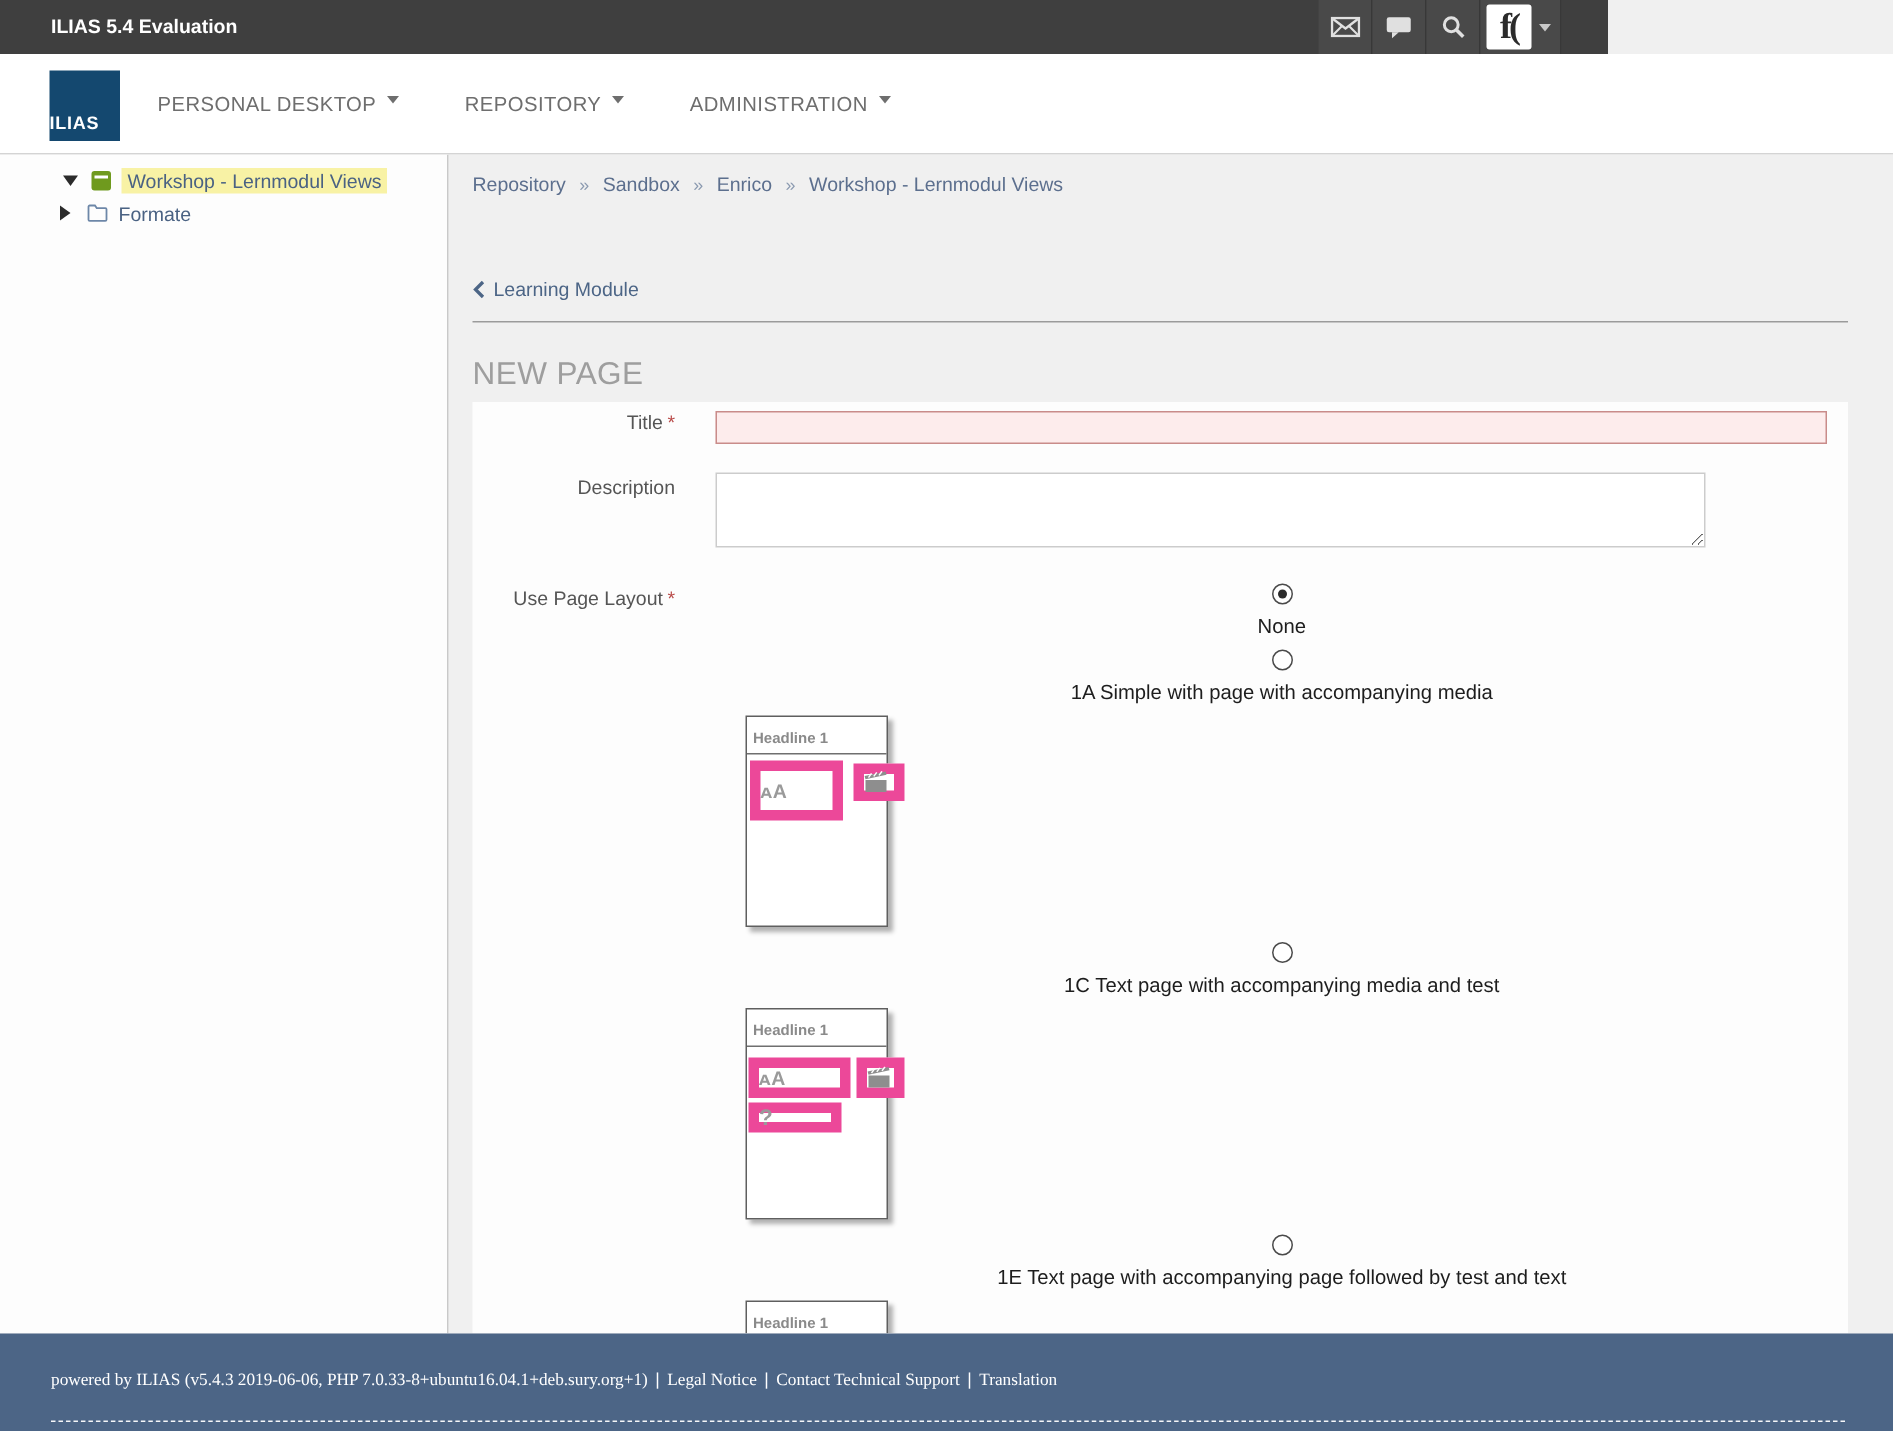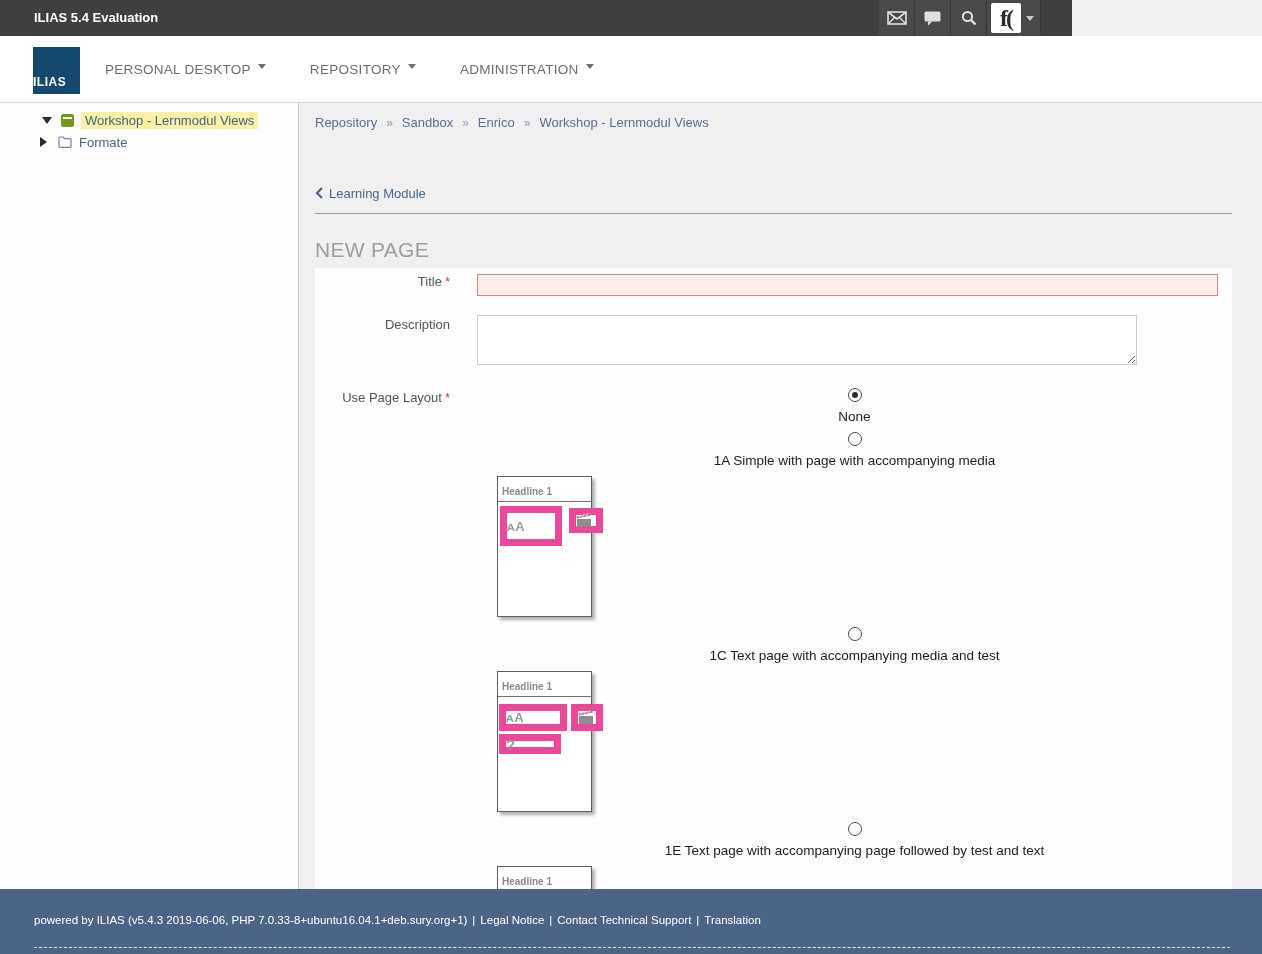--- a/index.html
+++ b/index.html
@@ -78,21 +78,21 @@
   .pv-c .b-q     { left:1px;  top:62px; width:62px; height:20px; }
   
   .pv-e .b-text  { left:1px;  top:32px; width:68px; height:27px; }
   .pv-e .b-media { left:73px; top:32px; width:32px; height:27px; }
   .pv-e .b-q     { left:1px;  top:62px; width:62px; height:20px; }
   .pv-e .b-text2 { left:1px;  top:85px; width:62px; height:20px; }
 
   
   .footer { position:absolute; left:0; top:889px; width:1262px; height:65px; background:#4c6586; color:#ffffff; }
   .footer-text { position:absolute; left:34px; top:25px; font-size:11.5px; }
-  .footer-text a { color:#ffffff; text-decoration:none; cursor:pointer; }
+  .footer-text a { color:#ffffff; text-decoration:none; cursor:pointer;font-family:Liberation Serif, serif; }
   .footer-sep { margin:0 5px; }
   .footer-dotted { position:absolute; left:34px; right:32px; top:58px; border-top:1px dashed rgba(255,255,255,.95); }
 
   svg { display:block; }
 </style>
 </head>
 <body>
 
 <div class="topbar">
   <div class="topbar-title">ILIAS 5.4 Evaluation</div>

